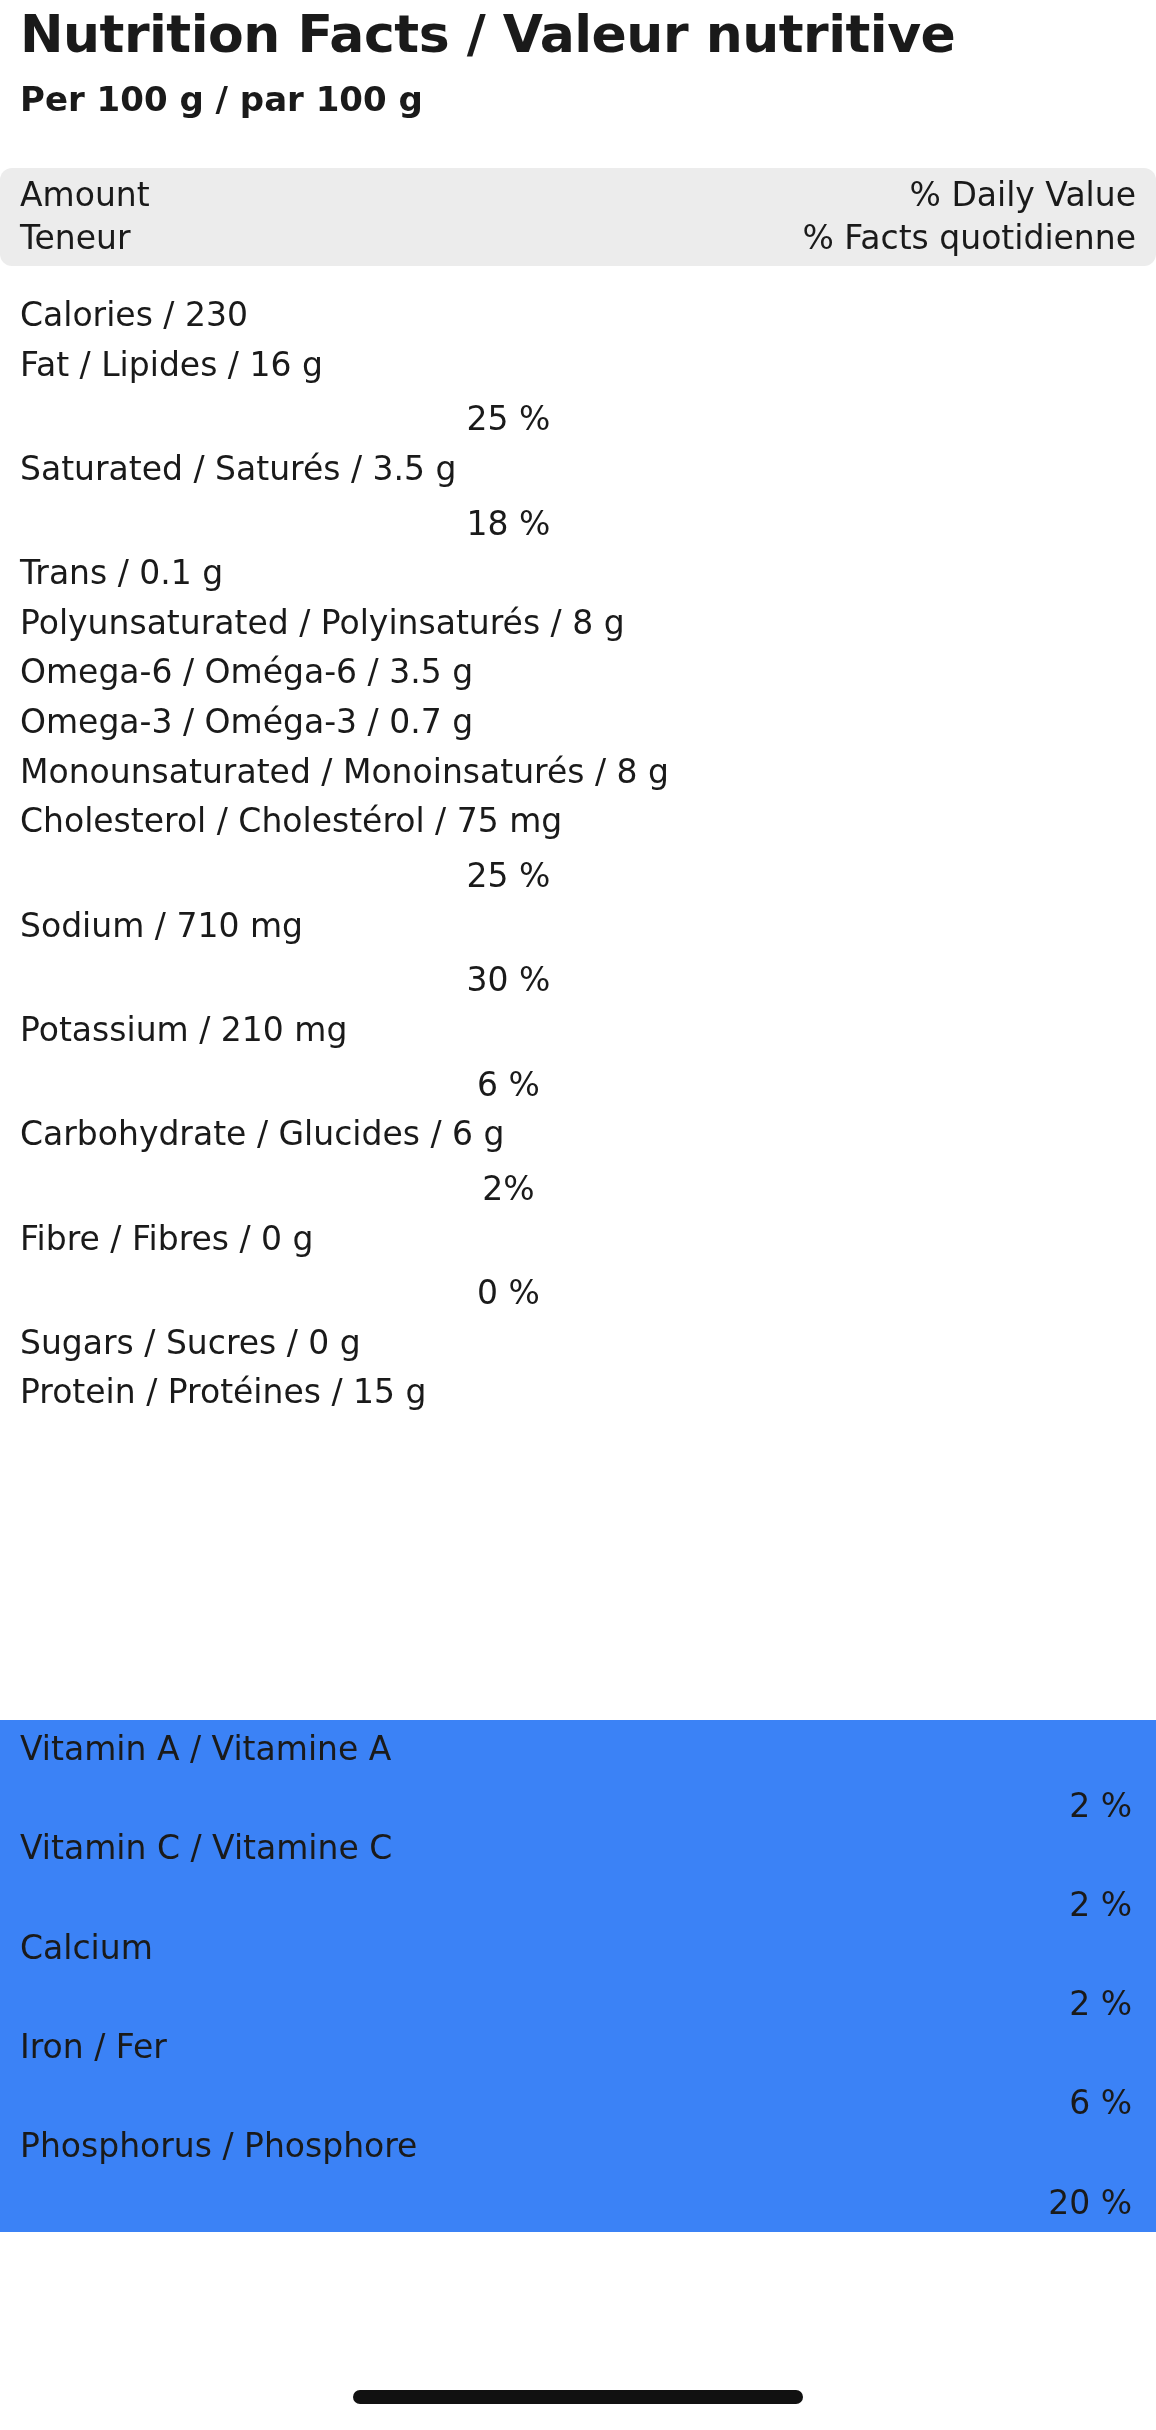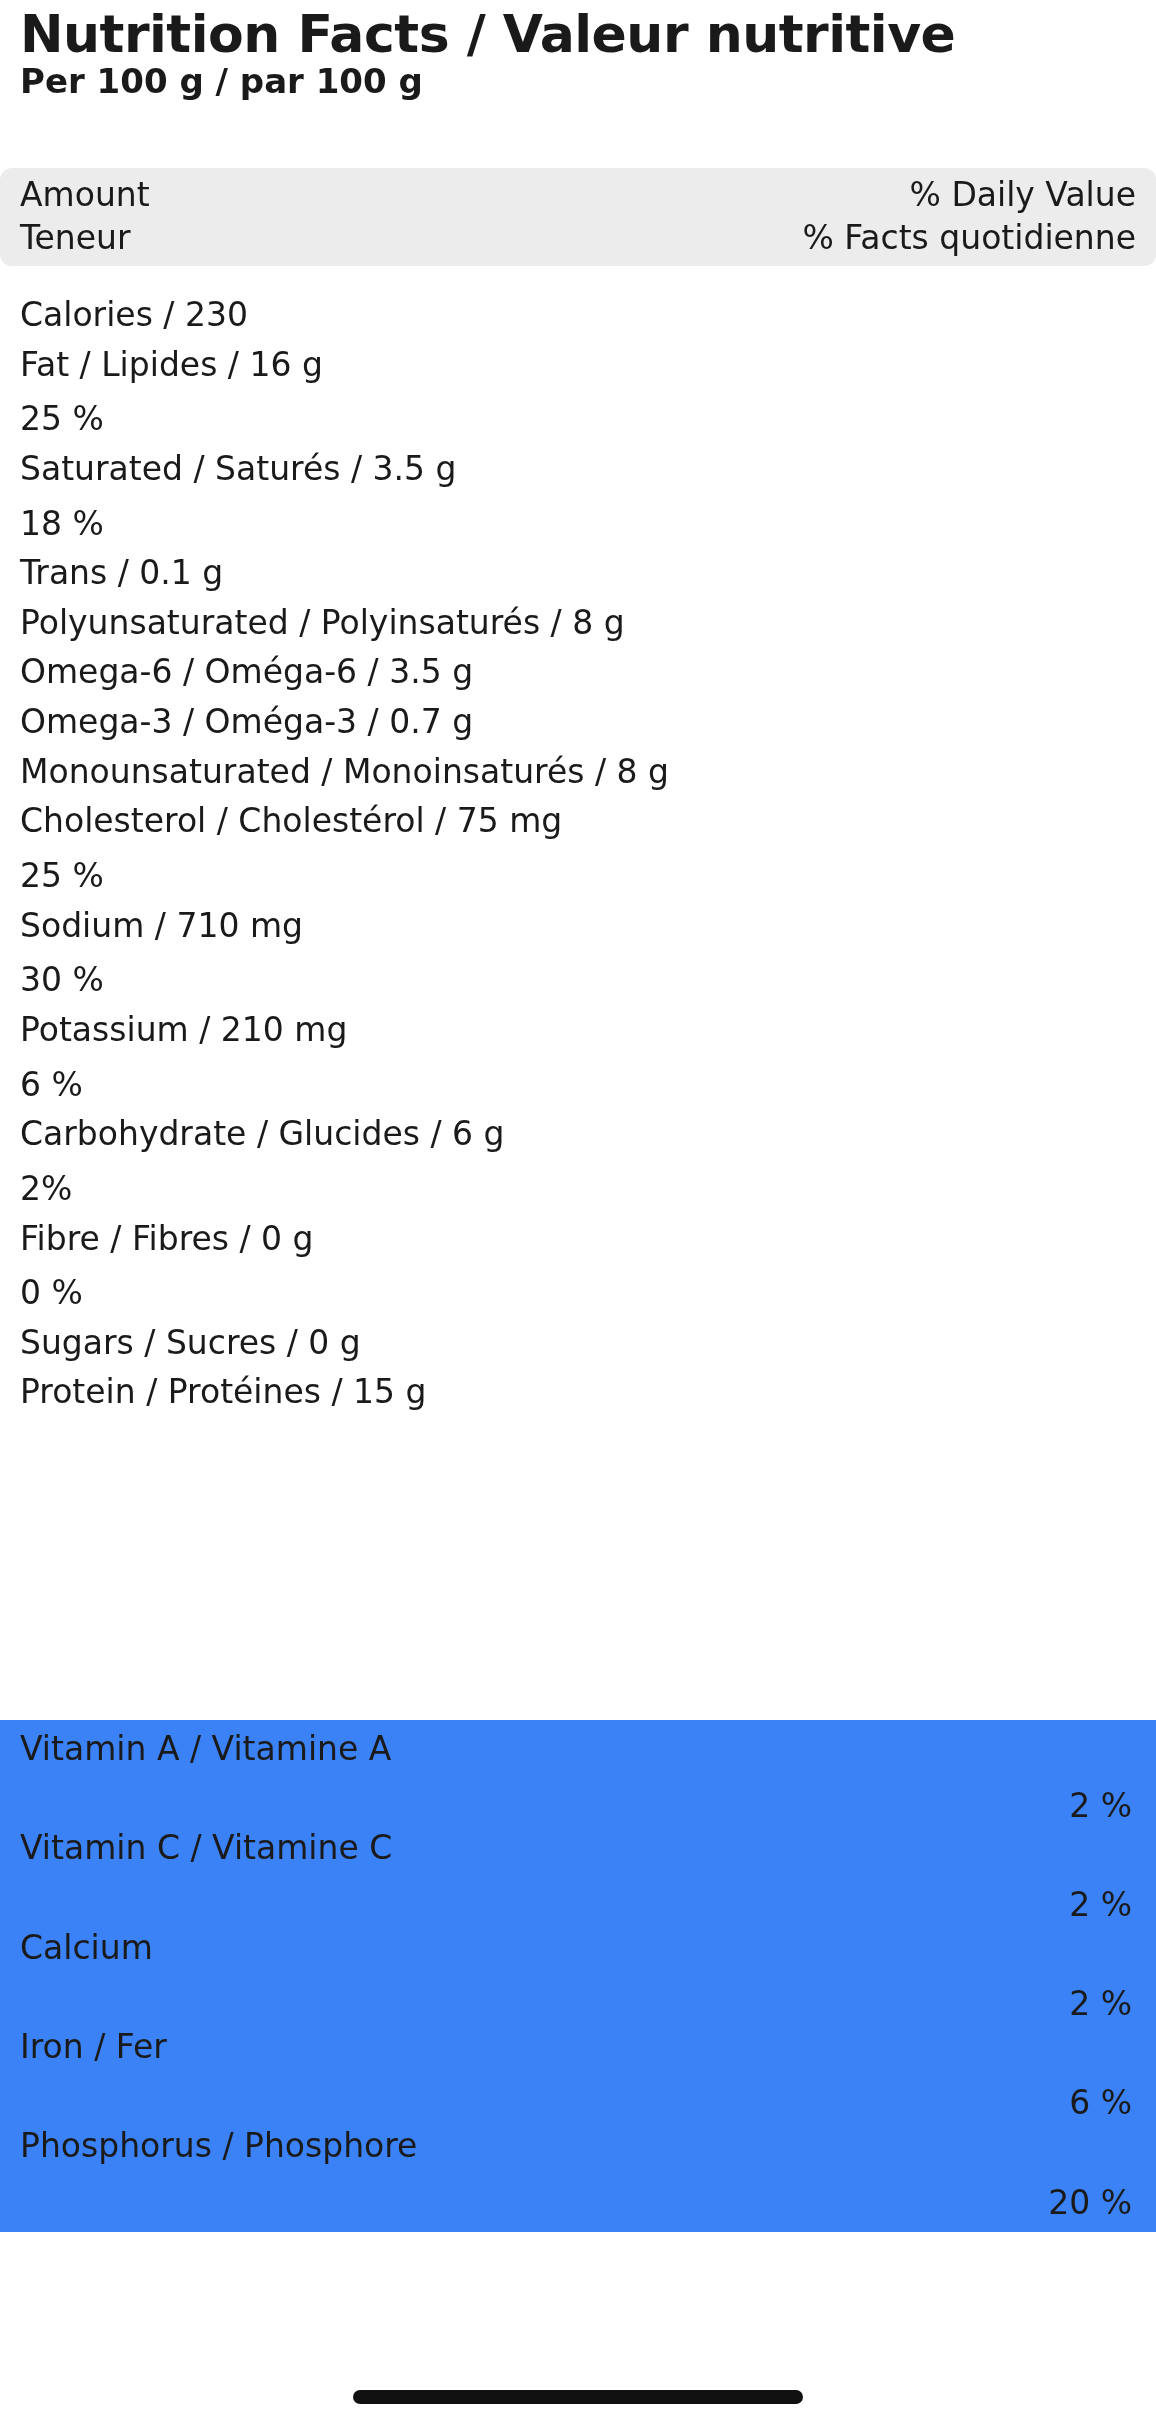--- a/index.html
+++ b/index.html
@@ -30,20 +30,21 @@
     font-weight: bold;
     letter-spacing: -0.5px;
     padding-top: 6px;
     line-height: 1.1;
     white-space: nowrap;
   }
 
   .serving {
     font-size: 34px;
     font-weight: bold;
+    margin-top: 18px;
     line-height: 1.1;
   }
 
   .band {
     background: #ececec;
     border-radius: 12px;
   }
 
   .hdr-row {
     display: flex;
@@ -63,21 +64,21 @@
     font-size: 33px;
     line-height: 1.05;
     padding: 8px 0 7px 0;
     position: relative;
   }
   .row .nm {
     display: block;
   }
   .row .dv {
     display: block;
-    text-align: left;
+    text-align: center;
     padding-top: 20px;
     padding-right: 4px;
   }
 
   .vit-band {
     background: #3b82f6;
     padding: 6px 20px 10px 20px;
     box-sizing: border-box;
     width: 1156px;
   }

